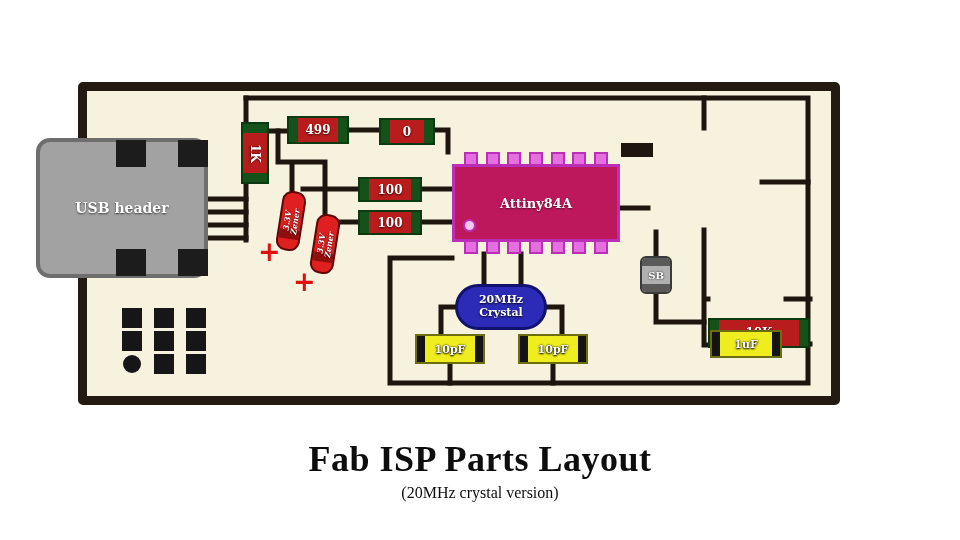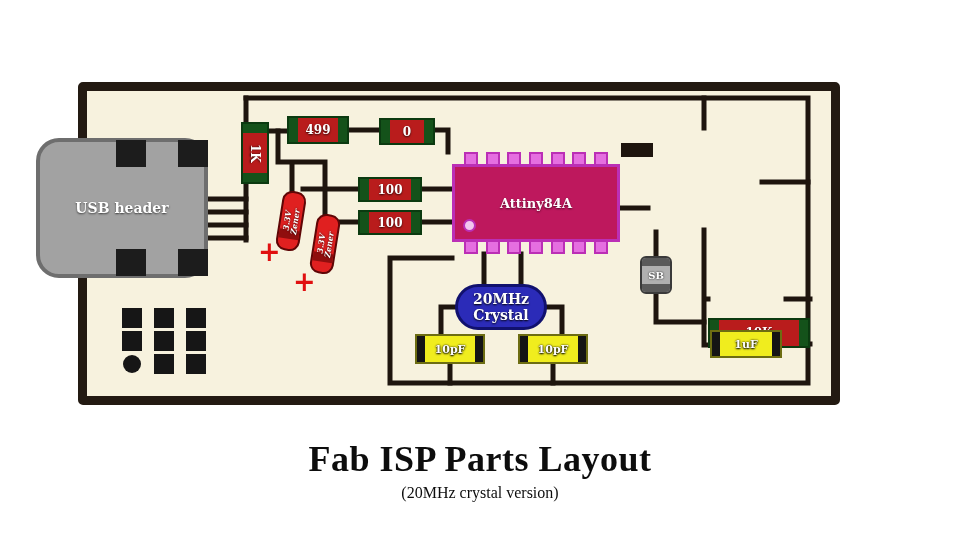--- a/index.html
+++ b/index.html
@@ -4,21 +4,21 @@
 <style>
   html,body{margin:0;padding:0;background:#fff;}
   .canvas{position:relative;width:960px;height:540px;background:#ffffff;overflow:hidden;
           font-family:"DejaVu Serif", serif;}
   .board{position:absolute;left:78px;top:82px;width:762px;height:323px;
          background:#f7f2de;border:9px solid #231a12;border-radius:5px;box-sizing:border-box;z-index:0;}
   .traces{position:absolute;left:0;top:0;width:960px;height:540px;z-index:1;pointer-events:none;}
   .comp{position:absolute;z-index:3;box-sizing:border-box;}
 
   
-  .usb{background:#a2a2a2;border:4px solid #6e6e6e;border-radius:23px;}
+  .usb{background:#a2a2a2;border:4px solid #6e6e6e;border-radius:14px;}
   .usb-tab{position:absolute;width:30px;height:27px;background:#1c1c1c;}
   .usb-label{position:absolute;left:0;right:0;top:50%;transform:translateY(-50%);
              text-align:center;color:#fff;font-weight:bold;font-size:14px;line-height:1.2;
              text-shadow:0 1px 2px rgba(0,0,0,.65);}
 
   
   .res{display:flex;background:#b91c1c;border:2px solid #0b3a10;}
   .res .re{flex:0 0 9px;background:#14521a;}
   .res .rl{flex:1;display:flex;align-items:center;justify-content:center;color:#fff;
            font-weight:bold;font-size:12px;text-shadow:0 1px 2px rgba(0,0,0,.8);}
@@ -58,21 +58,21 @@
 
   
   .sb{display:flex;flex-direction:column;background:#b0b0b0;border:2px solid #3a3a3a;border-radius:6px;overflow:hidden;}
   .sb .sbe{flex:0 0 8px;background:#5a5a5a;}
   .sb .sbl{flex:1;display:flex;align-items:center;justify-content:center;color:#fff;
            font-weight:bold;font-size:10px;text-shadow:0 0 2px #000;}
 
   
   .xtal{background:#2b2bb8;border:3px solid #11116e;border-radius:23px;display:flex;
         align-items:center;justify-content:center;}
-  .xtal span{width:60px;text-align:center;color:#fff;font-weight:bold;font-size:14px;line-height:1.15;
+  .xtal span{width:60px;text-align:center;color:#fff;font-weight:bold;font-size:11px;line-height:1.15;
              text-shadow:0 1px 2px #000;}
 
   
   .pad{position:absolute;width:20px;height:20px;background:#161616;z-index:3;}
   .pad.round{border-radius:50%;width:18px;height:18px;}
   .plus{position:absolute;color:#e01010;font-weight:bold;font-size:27px;z-index:4;line-height:1;}
 
   .title{position:absolute;left:0;right:0;top:438px;text-align:center;color:#0d0d0d;
          font-family:"Liberation Serif", serif;font-weight:bold;font-size:36px;letter-spacing:.5px;z-index:2;}
   .subtitle{position:absolute;left:0;right:0;top:484px;text-align:center;color:#0d0d0d;

